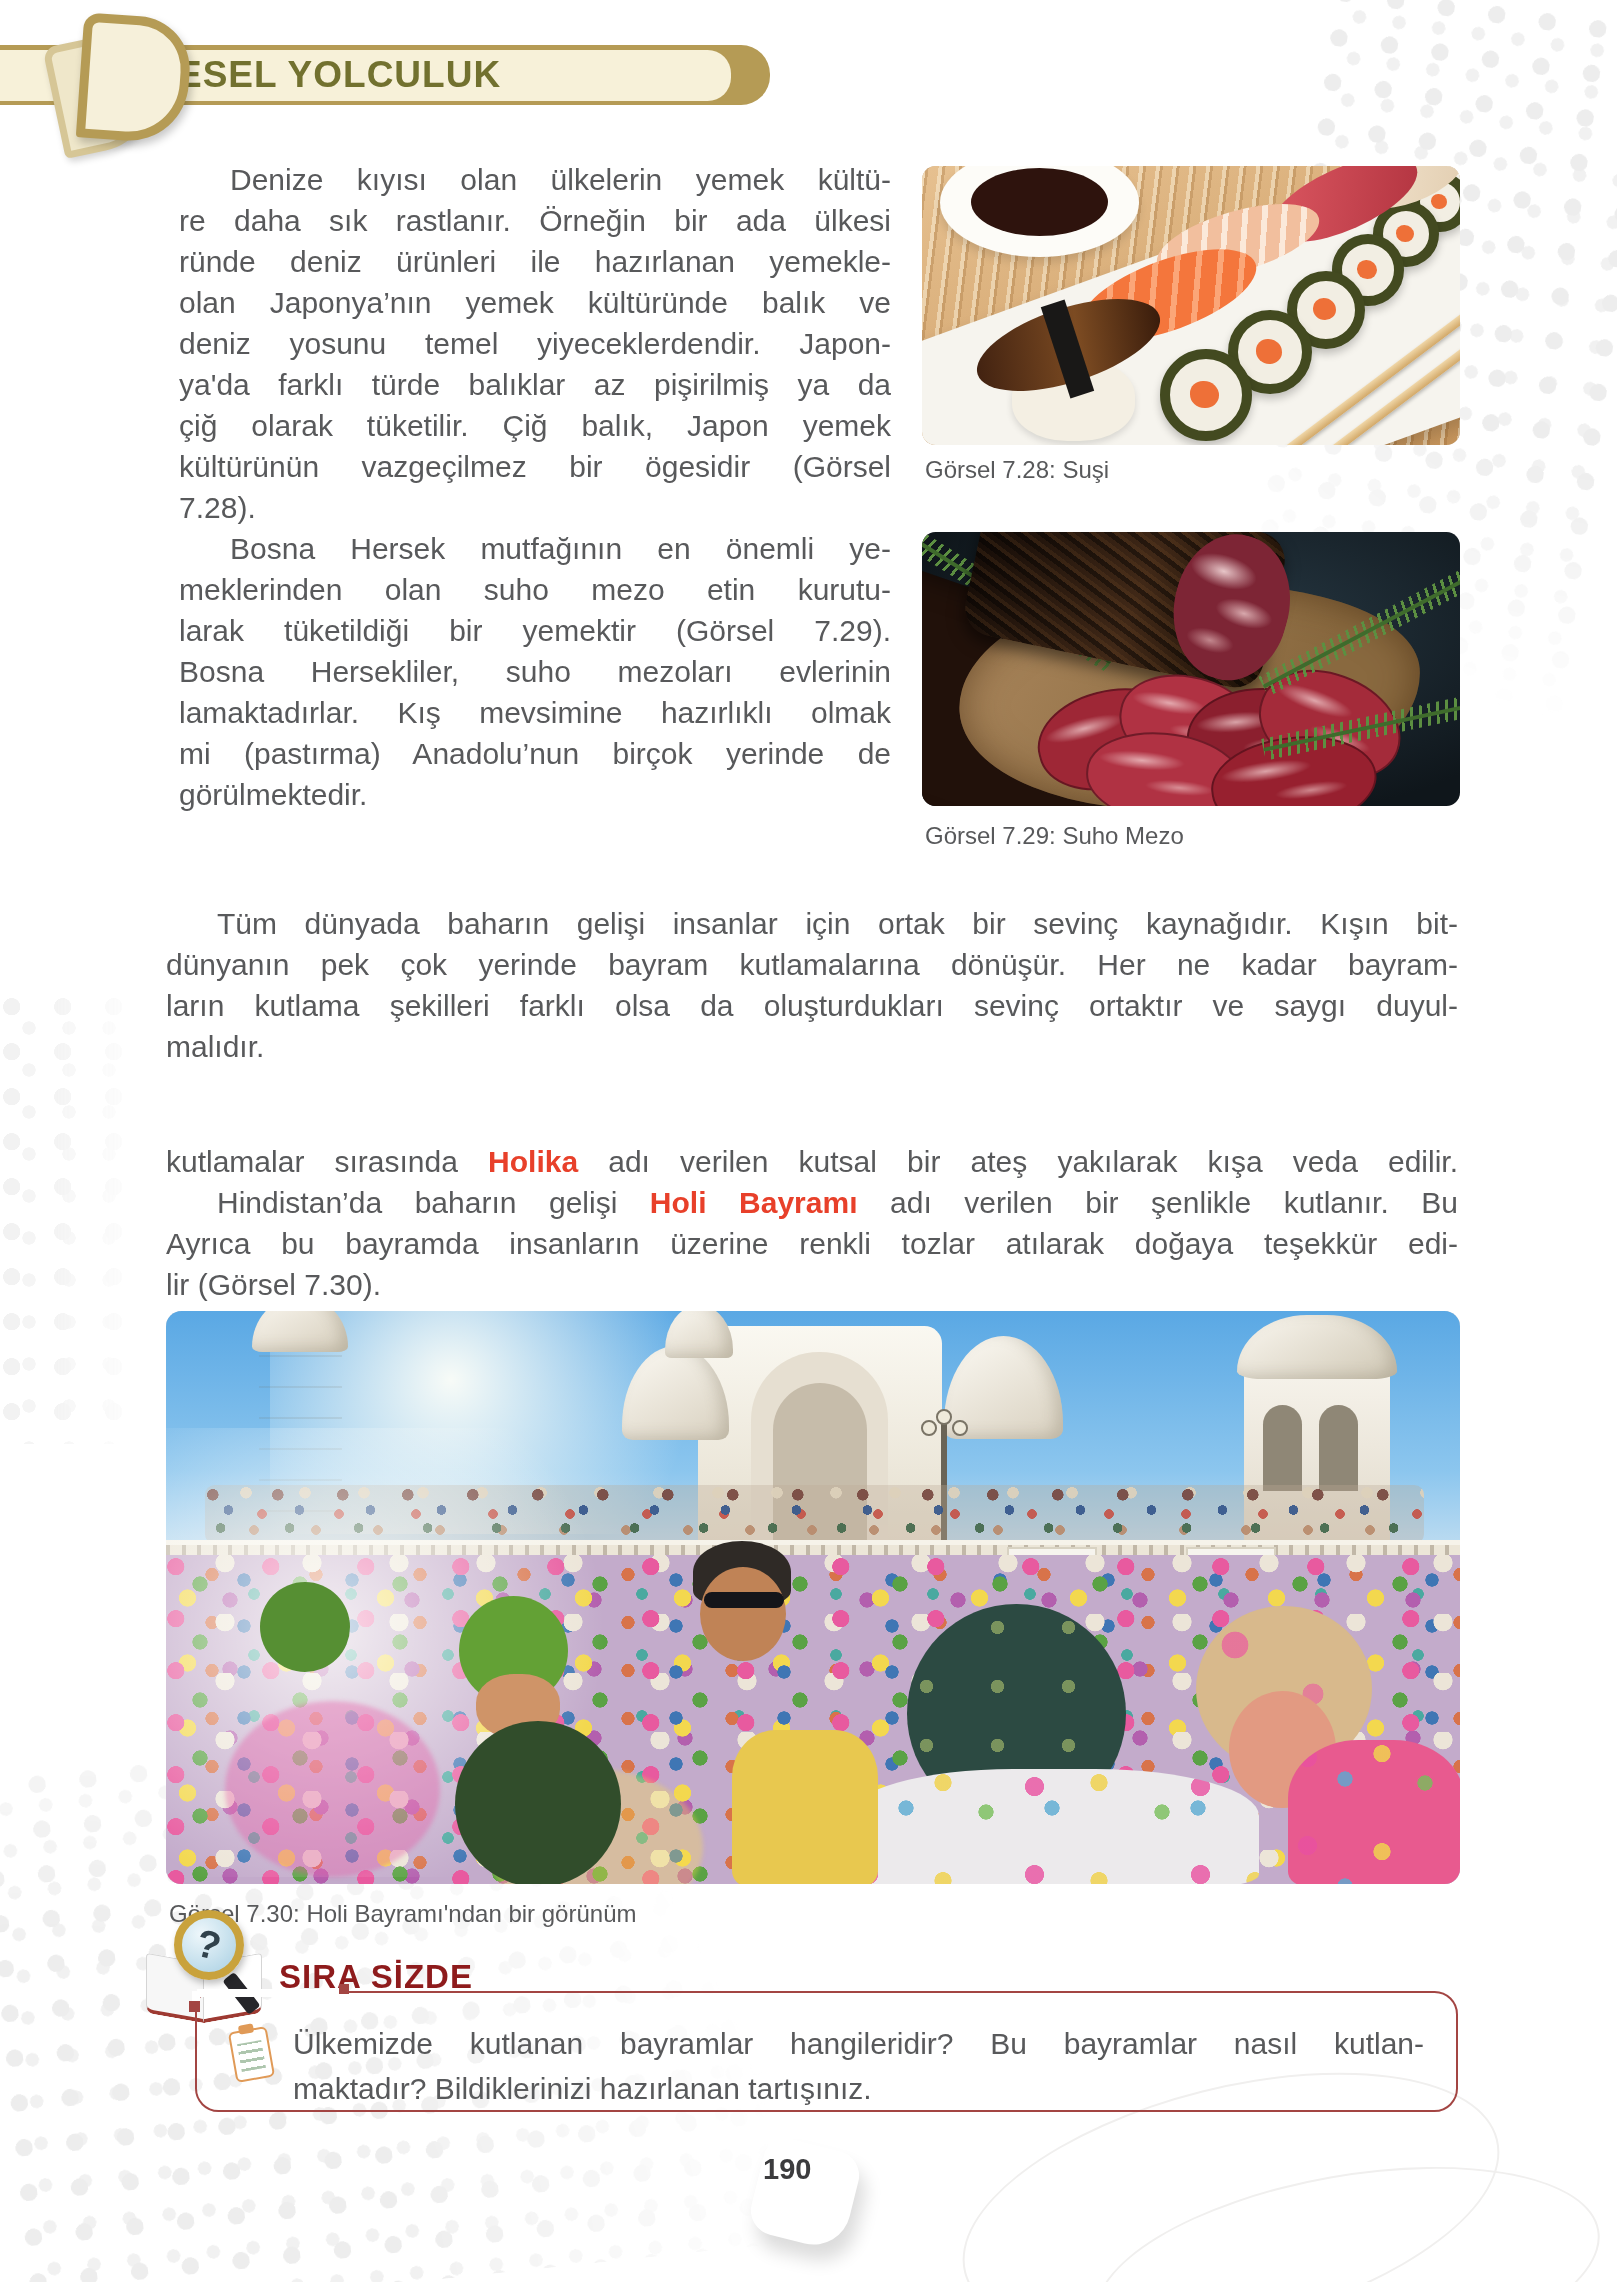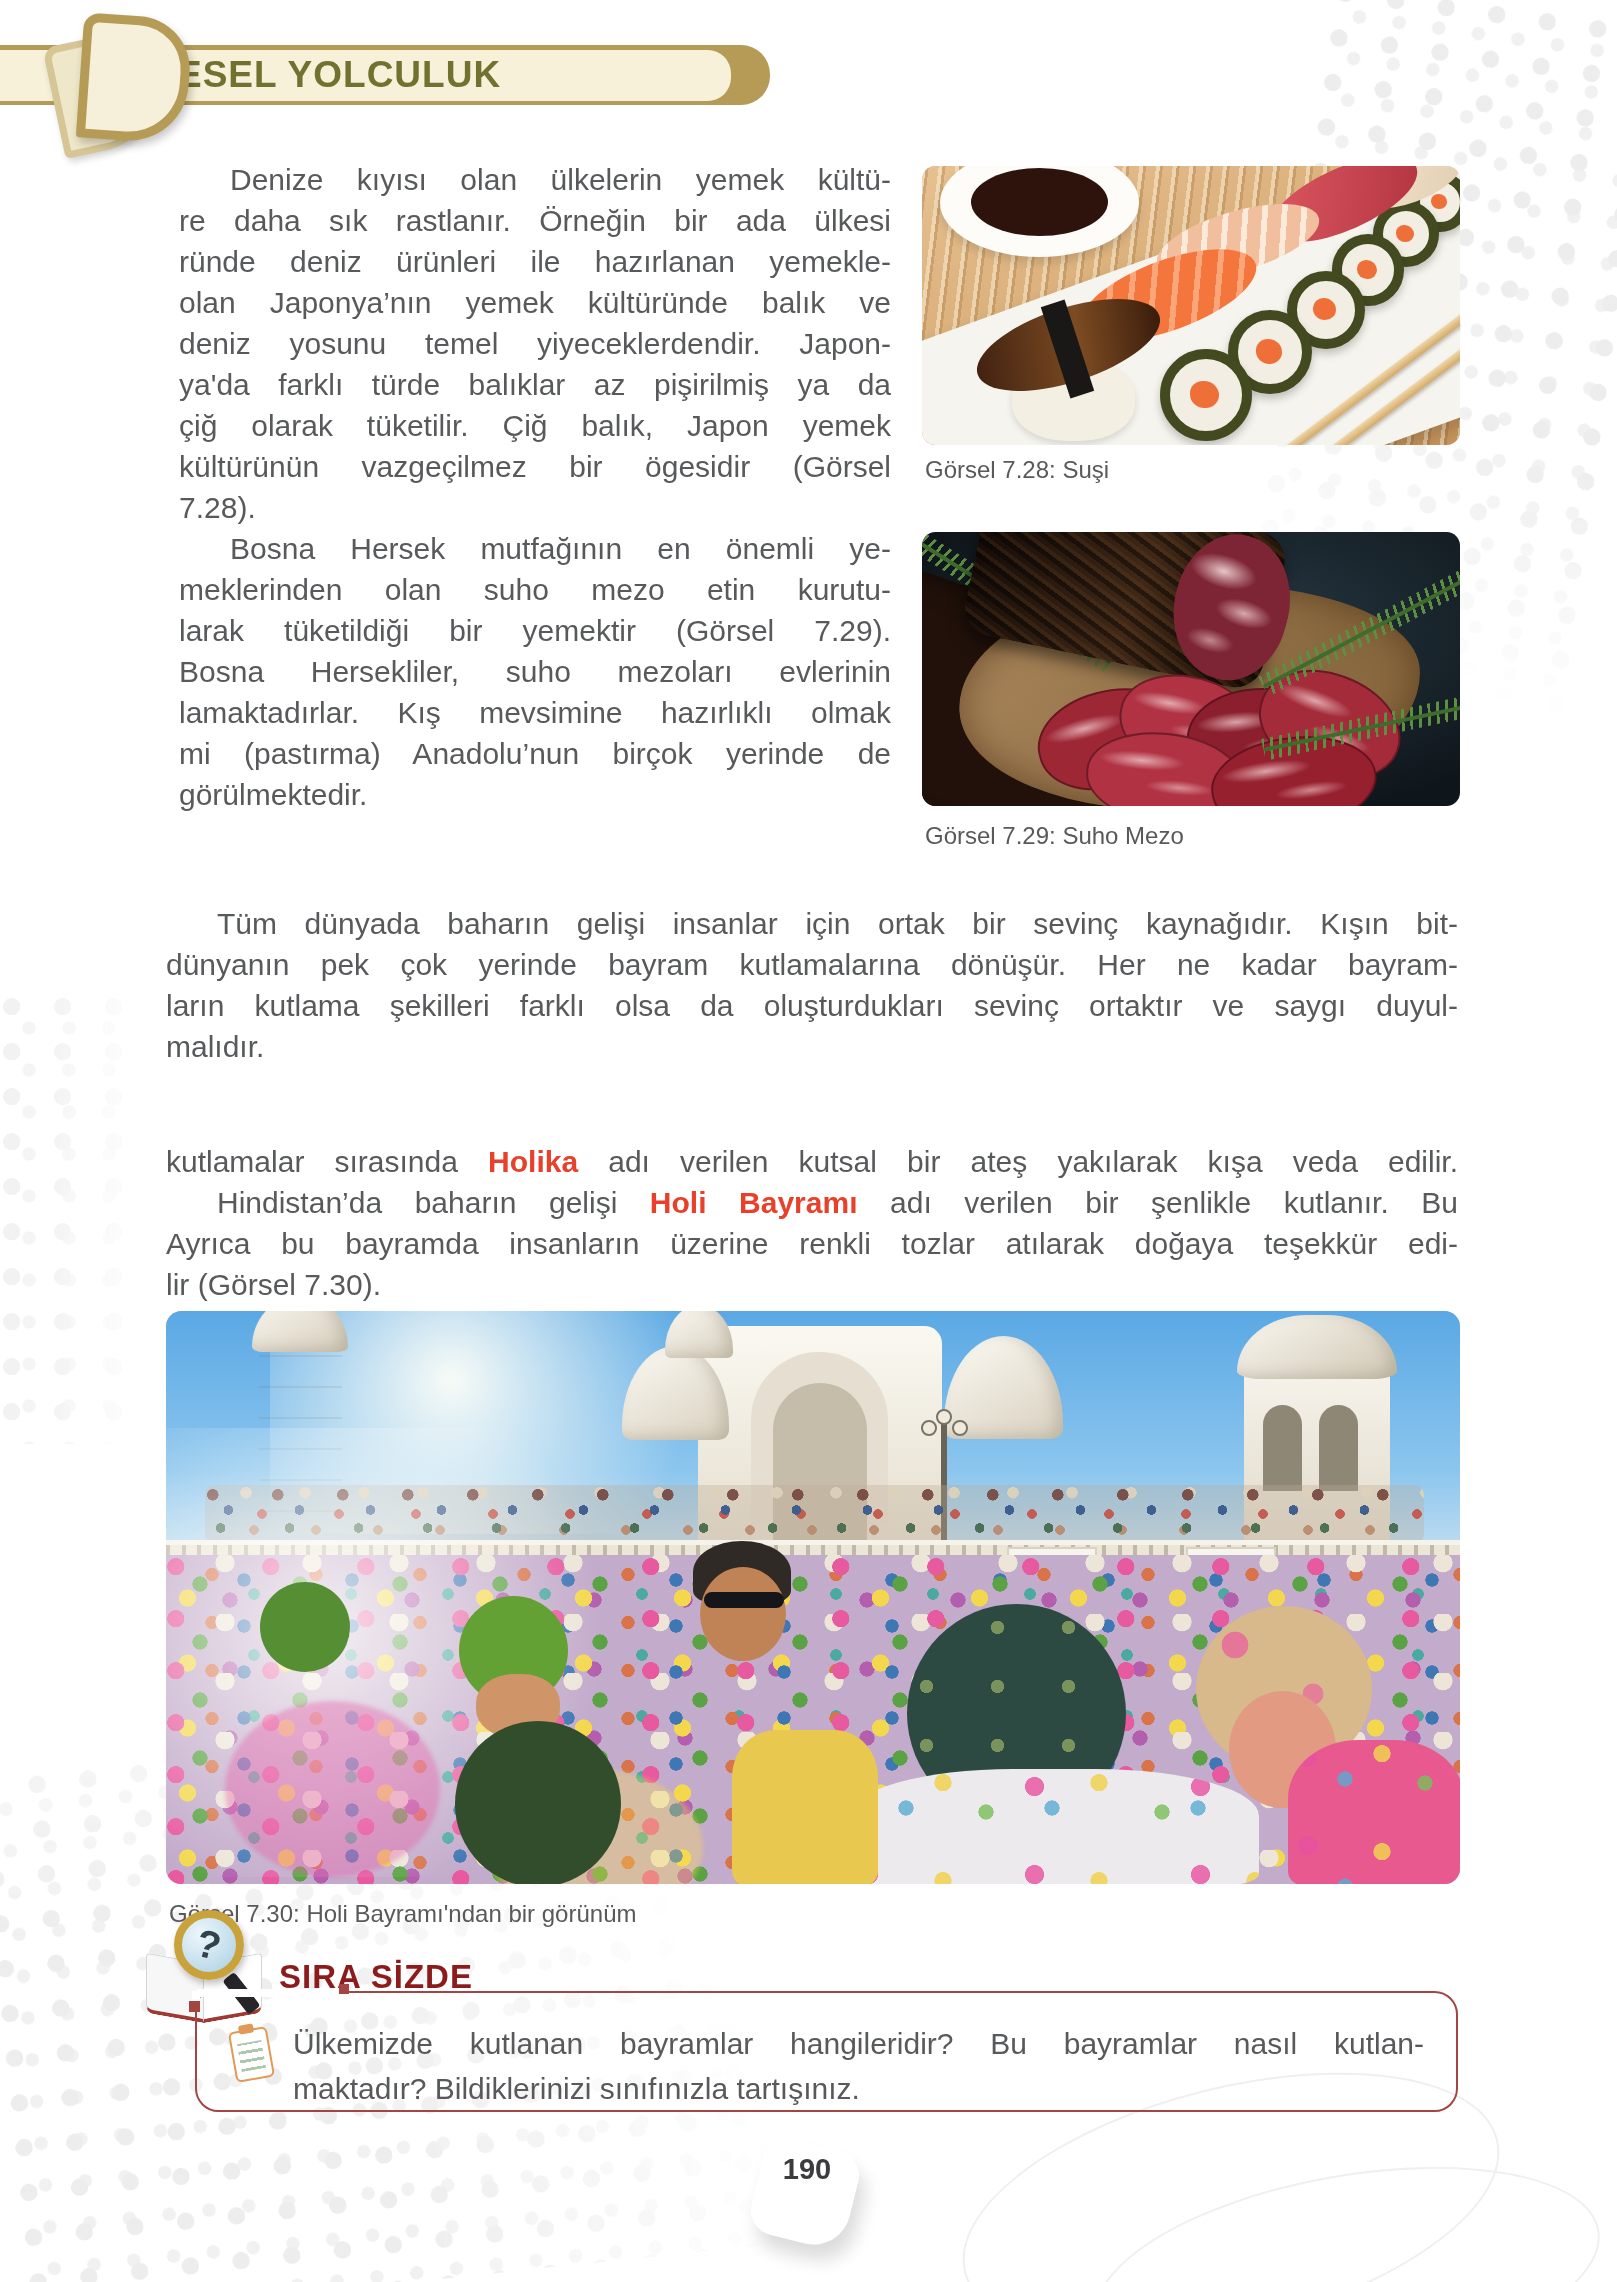--- a/index.html
+++ b/index.html
@@ -212,21 +212,21 @@
      background:#e09a57; border-radius:2.9px; }
   .q-text { position:absolute; left:293px; top:2021px; width:1131px; color:var(--body-gray,#58595b);
      font-size:30px; line-height:45px; }
   .q-text .jline { height:45px; }
   .q-text .jline.first { margin-left:0; }
 
   
   .badge { position:absolute; left:756px; top:2144px; width:98px; height:98px; background:#fff;
      border-radius:21.5px 25px 37px 25px; transform:rotate(14deg);
      box-shadow:9.8px 13.7px 17.6px rgba(0,0,0,.14); }
-  .badge-num { position:absolute; left:763px; top:2153px; width:88px; text-align:center;
+  .badge-num { position:absolute; left:763px; top:2153px; width:88px; text-align:left;
      font-size:29px; font-weight:600; color:#3c3c3e; }
 </style>
 </head>
 <body>
 
 <div id="page">
 
   <div class="dots dots-tr"></div>
   <div class="dots dots-bl"></div>
   <div class="dots dots-ml"></div>
@@ -383,20 +383,20 @@
   </div>
   <div class="ss-title">SIRA SİZDE</div>
   <div class="q-box"></div>
   <div class="q-mask-top"></div>
   <div class="q-mask-left"></div>
   <div class="q-sq1"></div>
   <div class="q-sq2"></div>
   <div class="clipboard"></div>
   <div class="q-text">
       <div class="jline first">Ülkemizde kutlanan bayramlar hangileridir? Bu bayramlar nasıl kutlan-</div>
-      <div class="jline last">maktadır? Bildiklerinizi sınıfınızla tartışınız.</div>
+      <div class="jline last">maktadır? Bildiklerinizi hazırlanan tartışınız.</div>
     </div>
 
   <div class="badge"></div>
   <div class="badge-num">190</div>
 
 </div>
 
 
 </body></html>

